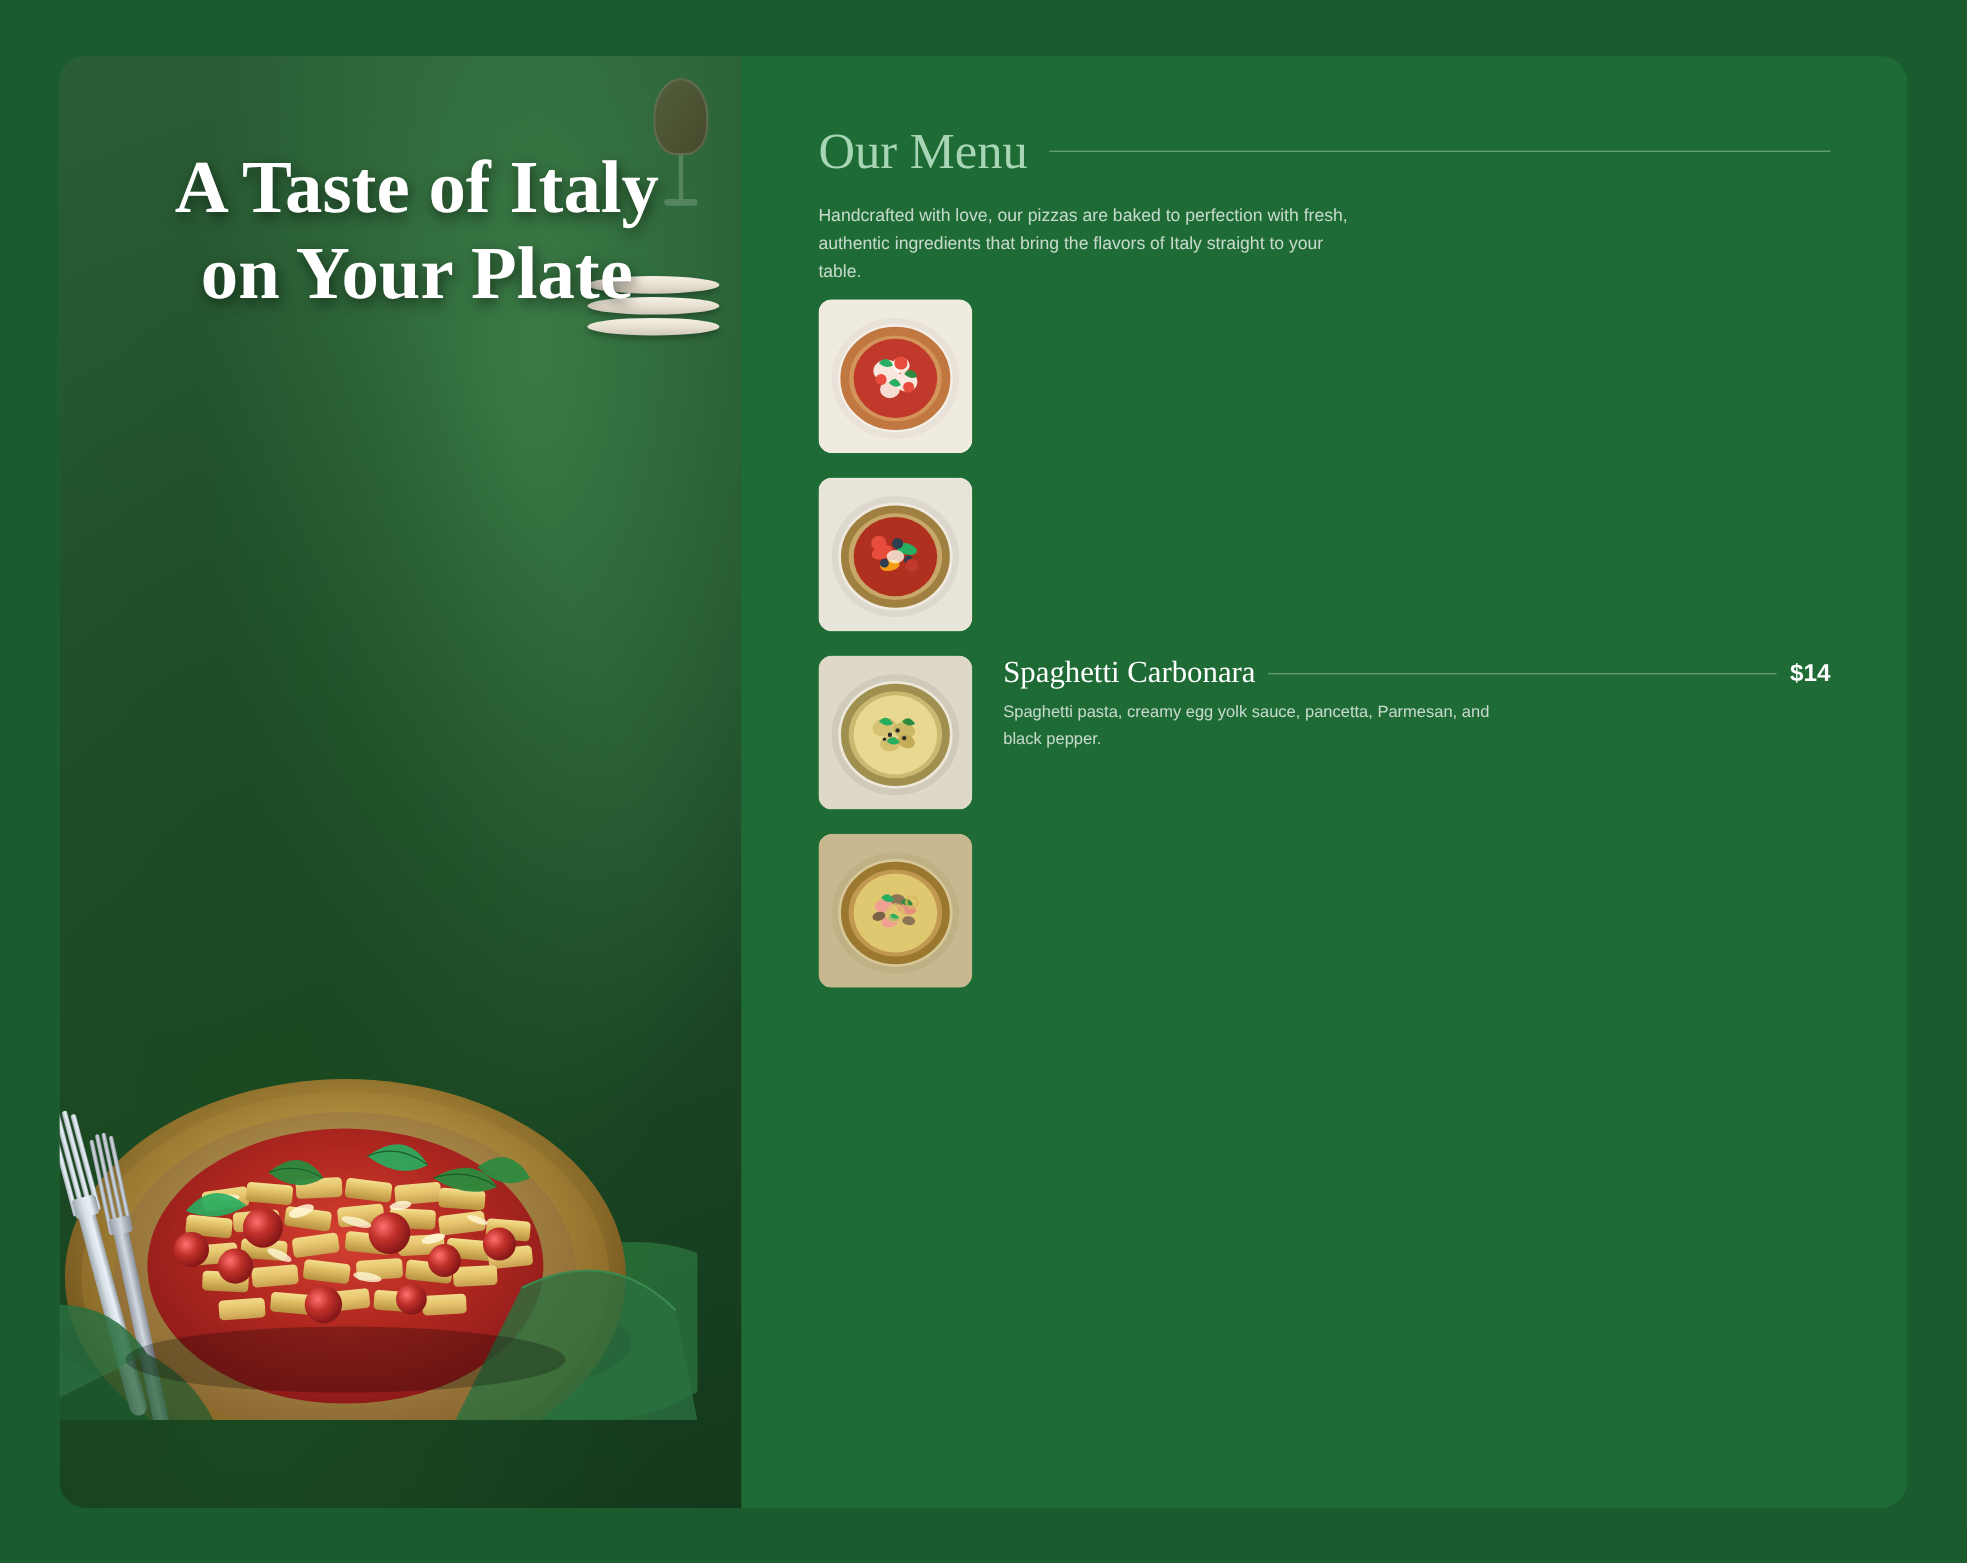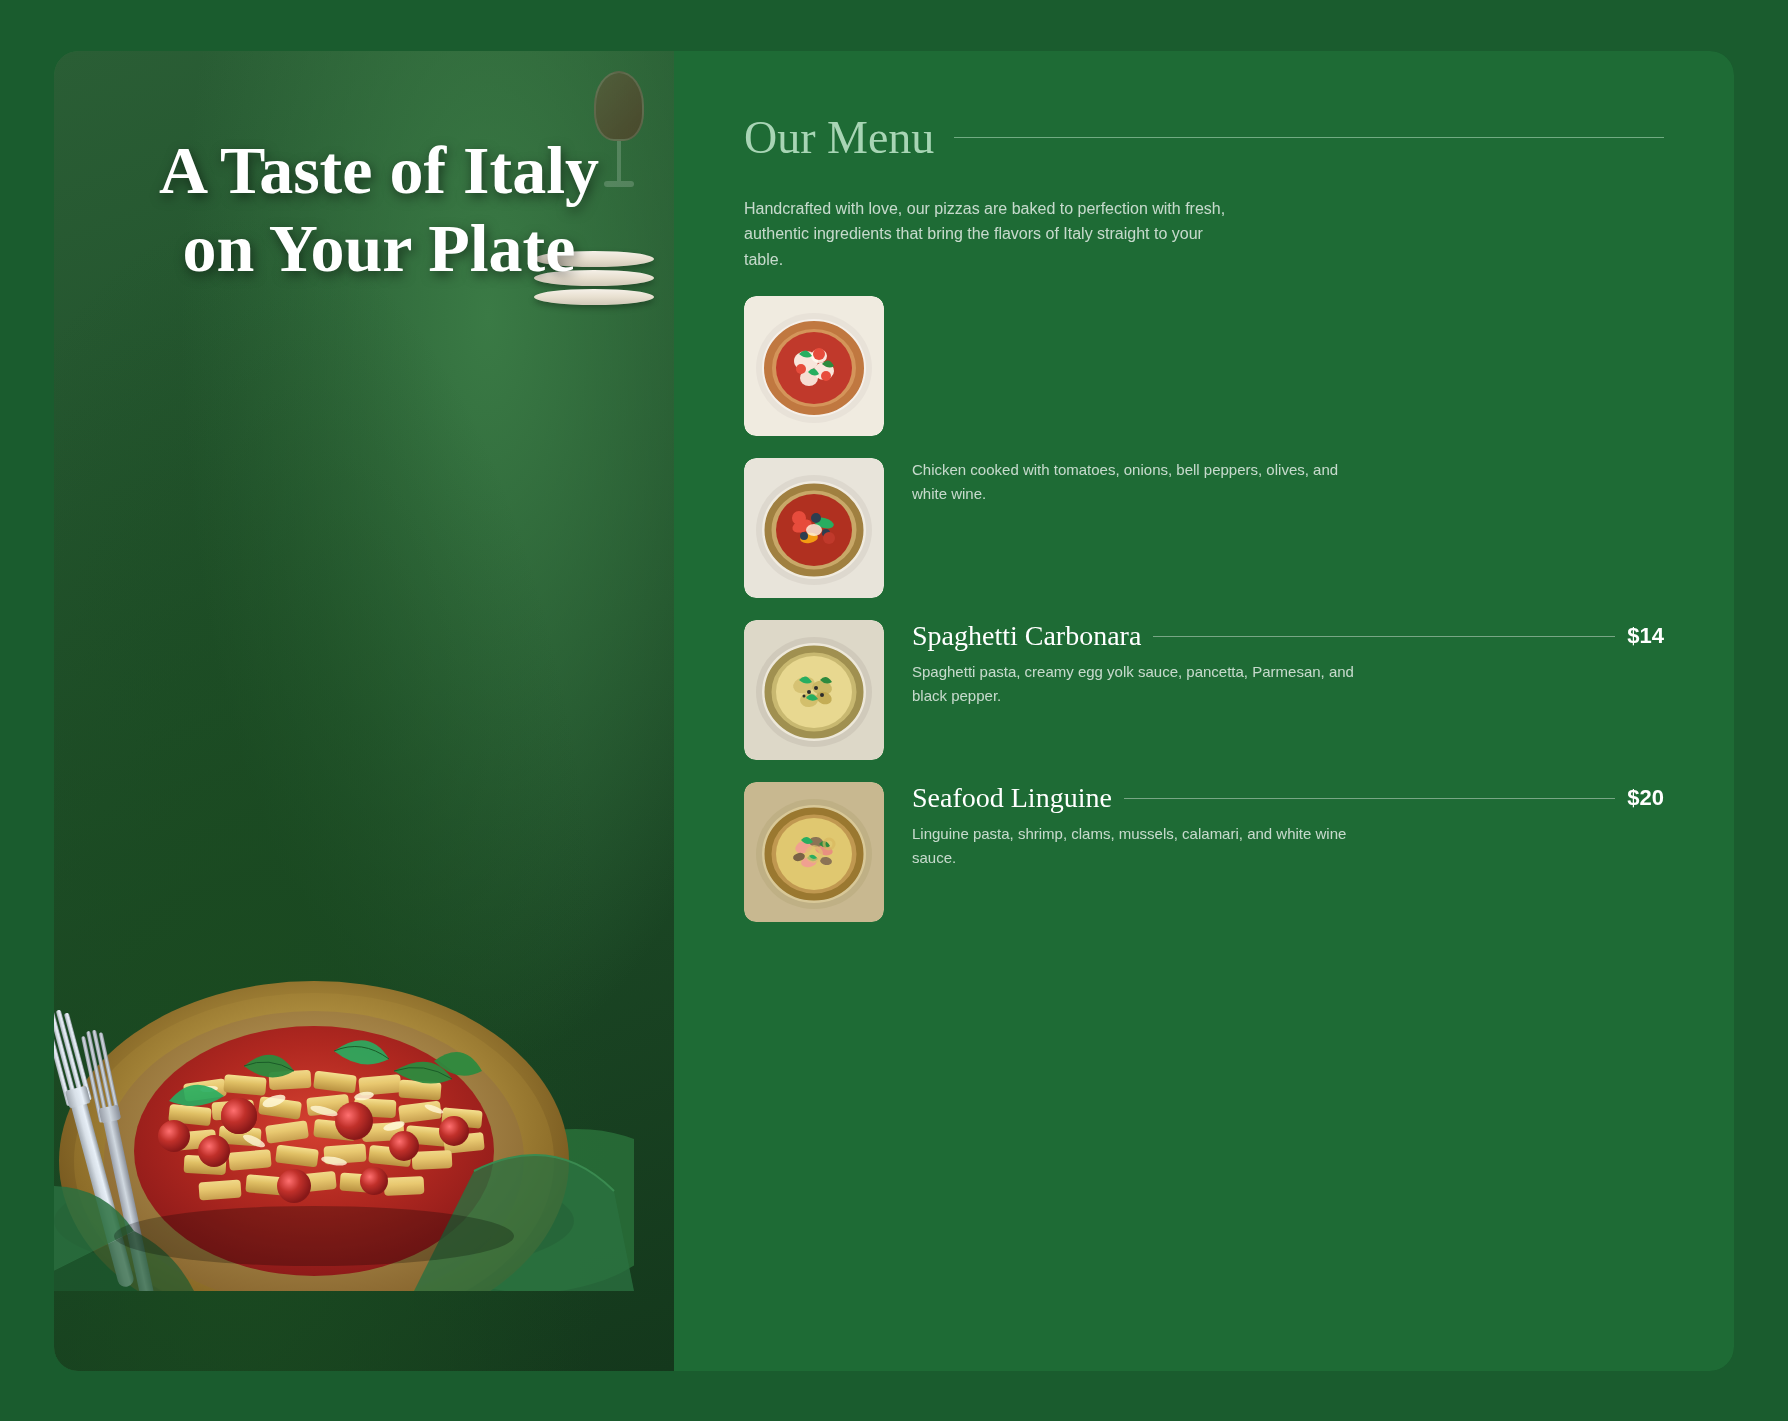--- a/index.html
+++ b/index.html
@@ -115,21 +115,21 @@
       text-align: center;
     }
 
     
     .right-panel {
       flex: 1;
       background: #1e6b35;
       padding: 60px 70px;
       display: flex;
       flex-direction: column;
-      gap: 12px;
+      gap: 0;
       border-radius: 0 24px 24px 0;
     }
 
     .menu-header {
       display: flex;
       align-items: center;
       gap: 20px;
       margin-bottom: 20px;
     }
 
@@ -480,21 +480,20 @@
             <circle cx="82" cy="75" r="4" fill="#2c3e50"></circle>
             <circle cx="60" cy="78" r="4" fill="#2c3e50"></circle>
 
             <circle cx="55" cy="60" r="7" fill="#e74c3c"></circle>
             <circle cx="85" cy="80" r="6" fill="#c0392b"></circle>
 
             <ellipse cx="70" cy="72" rx="8" ry="6" fill="rgba(255,248,230,0.8)"></ellipse>
           </svg>
         </div>
         <div class="item-content">
-          <p class="item-desc">Chicken cooked with tomatoes, onions, bell peppers, olives, and white wine.</p>
         </div>
       </div>
 
       <div class="menu-item">
         <div class="item-image">
           <svg class="food-svg" viewBox="0 0 140 140">
             <rect width="140" height="140" rx="12" fill="#ddd8c8"></rect>
 
             <ellipse cx="70" cy="72" rx="58" ry="55" fill="#d0cabb"></ellipse>
             <ellipse cx="70" cy="72" rx="52" ry="49" fill="#ede8da"></ellipse>
@@ -551,26 +550,18 @@
             <ellipse cx="82" cy="79" rx="6" ry="4" fill="#8b7355" transform="rotate(10,82,79)"></ellipse>
 
             <path d="M57 58 Q63 51 69 60 Q63 65 57 58Z" fill="#27ae60"></path>
             <path d="M75 62 Q81 55 86 64 Q81 68 75 62Z" fill="#2d8a3e"></path>
             <path d="M63 76 Q68 69 74 77 Q68 82 63 76Z" fill="#27ae60"></path>
 
             <circle cx="70" cy="72" r="7" fill="none" stroke="#e0c070" stroke-width="4" opacity="0.7"></circle>
             <circle cx="85" cy="62" r="5" fill="none" stroke="#d8b860" stroke-width="3" opacity="0.7"></circle>
           </svg>
         </div>
-        <div class="item-content">
-          <div class="item-title-row">
-            <span class="item-name">Seafood Linguine</span>
-            <div class="item-title-line"></div>
-            <span class="item-price">$20</span>
-          </div>
-          <p class="item-desc">Linguine pasta, shrimp, clams, mussels, calamari, and white wine sauce.</p>
-        </div>
       </div>
 
     </div>
   </div>
 
 </div>
 
 </body></html>

